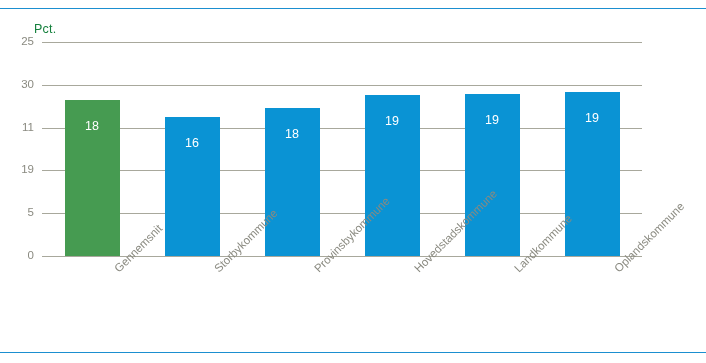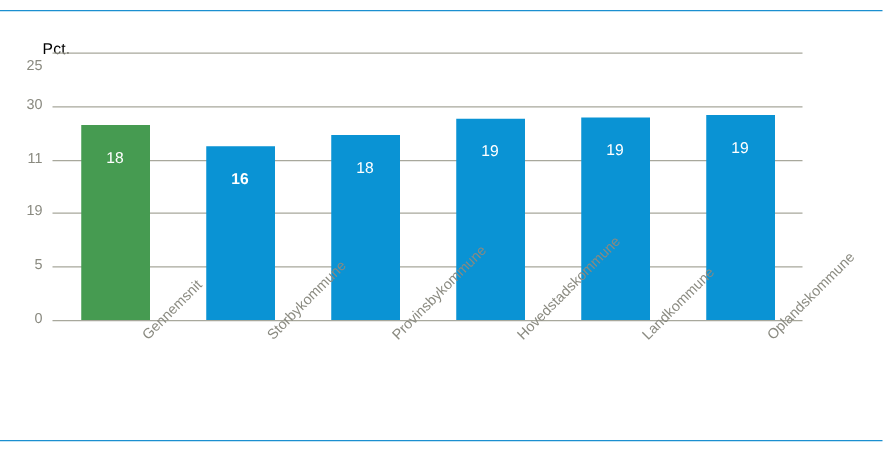--- a/index.html
+++ b/index.html
@@ -14,22 +14,22 @@
 
   
   #plot{position:absolute;left:0;top:0;width:706px;height:363px;}
 
   .gridline{position:absolute;left:42px;width:600px;height:1px;
             background:#a8a89c;}
 
   .ytick{position:absolute;right:0;width:26px;text-align:right;
          font-size:11.5px;color:#8a8a80;line-height:11px;}
 
-  .axis-unit{position:absolute;left:34px;top:32px;font-size:12.5px;
-             color:#000000;letter-spacing:.2px;}
+  .axis-unit{position:absolute;left:34px;top:22px;font-size:12.5px;
+             color:#15803d;letter-spacing:.2px;}
 
   .bar{position:absolute;bottom:0;}
   .bar-rect{position:absolute;left:0;bottom:0;width:100%;}
   .bar-value{position:absolute;left:0;width:100%;text-align:center;
              color:#ffffff;font-size:12.5px;line-height:13px;}
 
   .cat-label{position:absolute;white-space:nowrap;font-size:11.5px;
              color:#8a8a80;transform:rotate(-45deg);
              transform-origin:right top;text-align:right;}
 </style>
@@ -52,30 +52,30 @@
         <div class="gridline" style="top: 127.6px;"></div>
         <div class="gridline" style="top: 84.8px;"></div>
         <div class="gridline" style="top: 42px;"></div>
       </div>
     <div id="yticks">
         <div class="ytick" style="top: 250px; left: 8px;">0</div>
         <div class="ytick" style="top: 207.2px; left: 8px;">5</div>
         <div class="ytick" style="top: 164.4px; left: 8px;">19</div>
         <div class="ytick" style="top: 121.6px; left: 8px;">11</div>
         <div class="ytick" style="top: 78.8px; left: 8px;">30</div>
-        <div class="ytick" style="top: 48px; left: 8px; text-align: right;">25</div>
+        <div class="ytick" style="top: 36px; left: 8px; text-align: right;">25</div>
       </div>
     <div id="bars">
         <div class="bar" style="left: 64.5px; width: 55px; top: 100.208px; height: 155.792px;">
           <div class="bar-rect" style="height: 100%; background: rgb(70, 155, 81);"></div>
           <div class="bar-value" style="top: 20px;">18</div>
         </div>
         <div class="bar" style="left: 164.5px; width: 55px; top: 117.328px; height: 138.672px;">
           <div class="bar-rect" style="height: 100%; background: rgb(10, 147, 212);"></div>
-          <div class="bar-value" style="top: 20px; font-weight: bold;">16</div>
+          <div class="bar-value" style="top: 20px;">16</div>
         </div>
         <div class="bar" style="left: 264.5px; width: 55px; top: 107.912px; height: 148.088px;">
           <div class="bar-rect" style="height: 100%; background: rgb(10, 147, 212);"></div>
           <div class="bar-value" style="top: 20px;">18</div>
         </div>
         <div class="bar" style="left: 364.5px; width: 55px; top: 95.072px; height: 160.928px;">
           <div class="bar-rect" style="height: 100%; background: rgb(10, 147, 212);"></div>
           <div class="bar-value" style="top: 20px;">19</div>
         </div>
         <div class="bar" style="left: 464.5px; width: 55px; top: 94.216px; height: 161.784px;">

